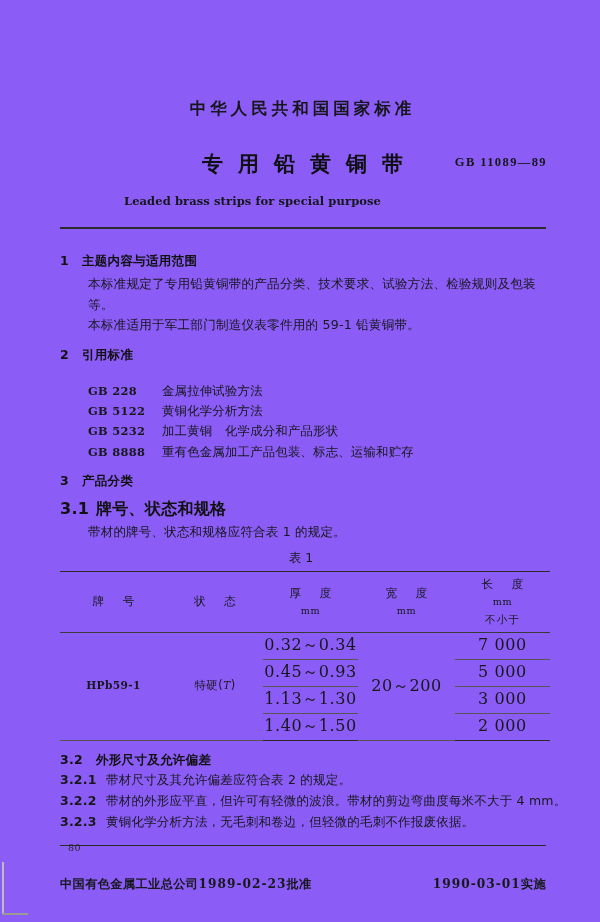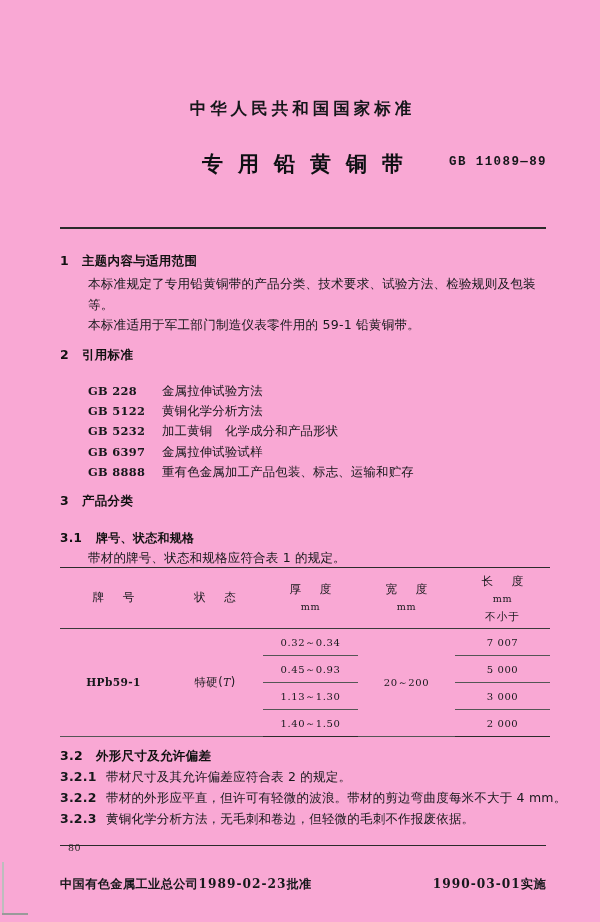--- a/index.html
+++ b/index.html
@@ -14,21 +14,21 @@
     color: #111111;
     position: relative;
     overflow: hidden;
   }
 
   .page {
     position: absolute;
     left: 0; top: 0;
     width: 600px;
     height: 922px;
-    background: #f9a8d4;
+    background: #8b5cf6;
   }
 
   
   .scan-edge-left {
     position: absolute;
     left: 2px; top: 862px;
     width: 2px; height: 52px;
     background: #bdbdbd;
   }
   .scan-edge-bottom {
@@ -63,21 +63,21 @@
     letter-spacing: 15px;
     padding-left: 15px;
     color: #0e1013;
   }
   .gb-number {
     position: absolute;
     right: -2px;
     top: 5px;
     font-size: 12.5px;
     font-weight: bold;
-    font-family: Liberation Mono, monospace;
+    font-family: Liberation Serif, serif;
     letter-spacing: 1.4px;
     color: #15171a;
     white-space: nowrap;
   }
   .en-title {
     margin-top: 14px;
     text-align: center;
     font-size: 11.5px;
     font-weight: bold;
     font-family: "DejaVu Serif", "Liberation Serif", serif;
@@ -134,22 +134,22 @@
   .ref-item .code {
     display: inline-block;
     width: 74px;
     font-family: "DejaVu Serif", "Liberation Serif", serif;
     font-weight: bold;
     font-size: 11.4px;
     letter-spacing: 0.3px;
   }
   .sub-head {
     font-weight: bold;
-    font-size: 12px;
-    margin-top: 19px;
+    font-size: 16px;
+    margin-top: 7px;
     letter-spacing: 0.3px;
     color: #111;
   }
   .sub-head .snum {
     display: inline-block;
     width: 36px;
   }
   .sub-para {
     margin-left: 28px;
     font-size: 12.5px;
@@ -211,21 +211,21 @@
     margin-top: 1px;
   }
   .th-note {
     font-size: 10.6px;
     letter-spacing: 1px;
     display: block;
     margin-top: 1px;
   }
   .cell-num {
     font-family: "DejaVu Serif", "Liberation Serif", serif;
-    font-size: 10px;
+    font-size: 16px;
     letter-spacing: 0.6px;
   }
   .cell-grade {
     font-family: "DejaVu Serif", "Liberation Serif", serif;
     font-size: 10.6px;
     font-weight: bold;
     letter-spacing: 0.4px;
   }
   .cell-state {
     font-size: 11.4px;
@@ -313,20 +313,21 @@
 
   <div class="scan-edge-left"></div>
   <div class="scan-edge-bottom"></div>
 
   <div class="masthead">
     <div class="nat-standard">中华人民共和国国家标准</div>
     <div class="title-row">
       <div class="doc-title">专用铅黄铜带</div>
       <div class="gb-number">GB 11089—89</div>
     </div>
+    <div class="en-title">Leaded brass strips for special purpose</div>
   </div>
 
   <div class="rule-top"></div>
 
   <div class="content">
 
     <div class="sec-head">
       <span class="num">1</span><span>主题内容与适用范围</span>
     </div>
     <div class="para">本标准规定了专用铅黄铜带的产品分类、技术要求、试验方法、检验规则及包装等。</div>
@@ -339,36 +340,34 @@
       <div class="ref-item">
         <span class="code">GB 228</span><span>金属拉伸试验方法</span>
       </div>
       <div class="ref-item">
         <span class="code">GB 5122</span><span>黄铜化学分析方法</span>
       </div>
       <div class="ref-item">
         <span class="code">GB 5232</span><span>加工黄铜　化学成分和产品形状</span>
       </div>
       <div class="ref-item">
-        <span class="code">GB 6397</span><span>金属拉伸试验试样</span>
-      </div>
-      <div class="ref-item">
         <span class="code">GB 8888</span><span>重有色金属加工产品包装、标志、运输和贮存</span>
       </div>
     </div>
 
     <div class="sec-head">
       <span class="num">3</span><span>产品分类</span>
     </div>
 
     <div class="sub-head">
       <span class="snum">3.1</span><span>牌号、状态和规格</span>
     </div>
     <div class="sub-para">带材的牌号、状态和规格应符合表 1 的规定。</div>
 
+    <div class="table-caption">表 1</div>
 
     <table class="spec">
       <colgroup>
         <col style="width:107px">
         <col style="width:96px">
         <col style="width:95px">
         <col style="width:97px">
         <col style="width:95px">
       </colgroup>
       <thead>
@@ -402,21 +401,21 @@
           <td class="vsep-body datarow" rowspan="4">
             <span class="cell-state"><span>特硬(</span><i>T</i><span>)</span></span>
           </td>
           <td class="vsep-body datarow">
             <span class="cell-num">0.32～0.34</span>
           </td>
           <td class="vsep-body datarow" rowspan="4">
             <span class="cell-num">20～200</span>
           </td>
           <td class="datarow">
-            <span class="cell-num">7 007</span>
+            <span class="cell-num">7 000</span>
           </td>
         </tr>
         <tr>
           <td class="vsep-body datarow">
             <span class="cell-num">0.45～0.93</span>
           </td>
           <td class="datarow">
             <span class="cell-num">5 000</span>
           </td>
         </tr>

